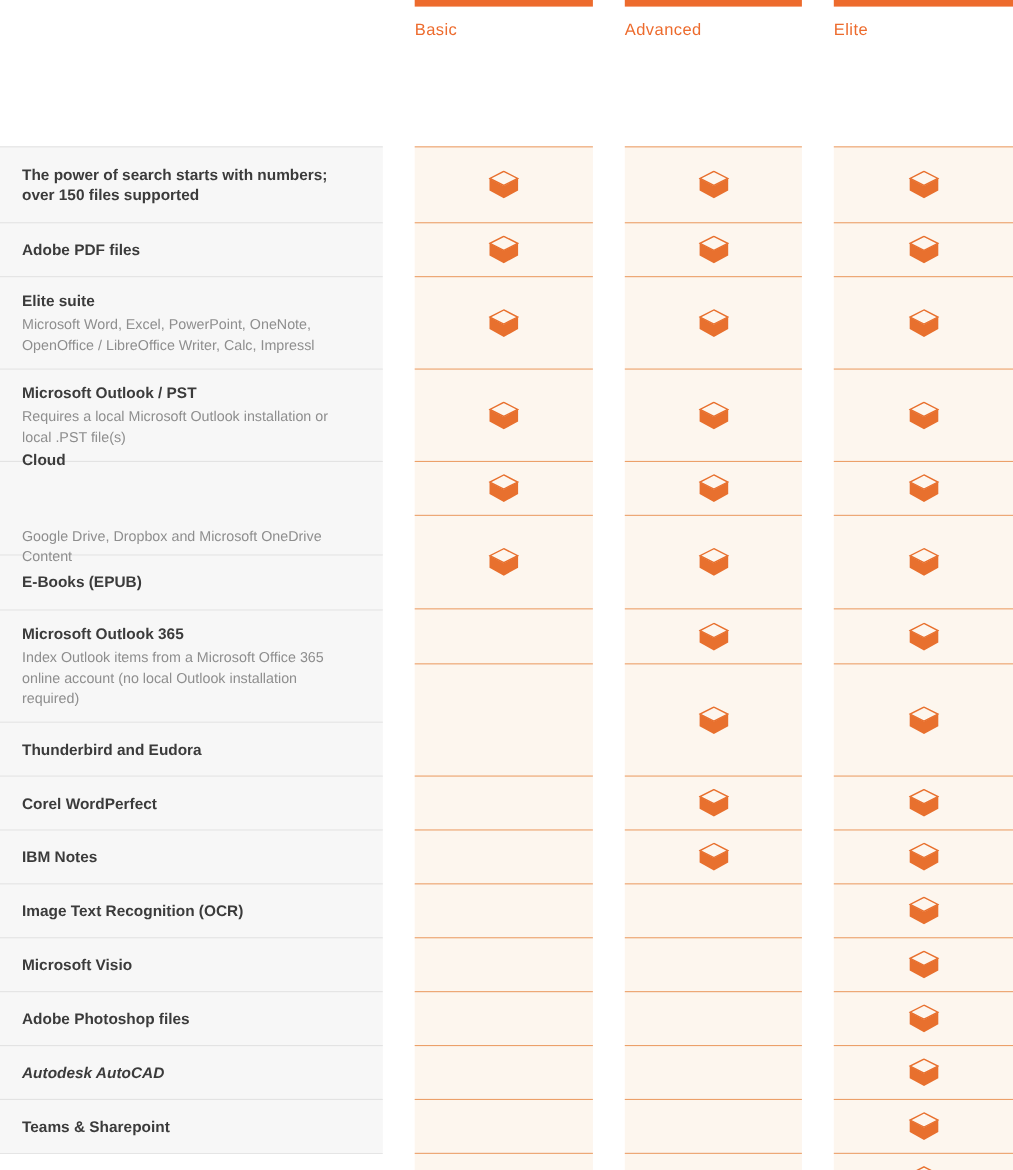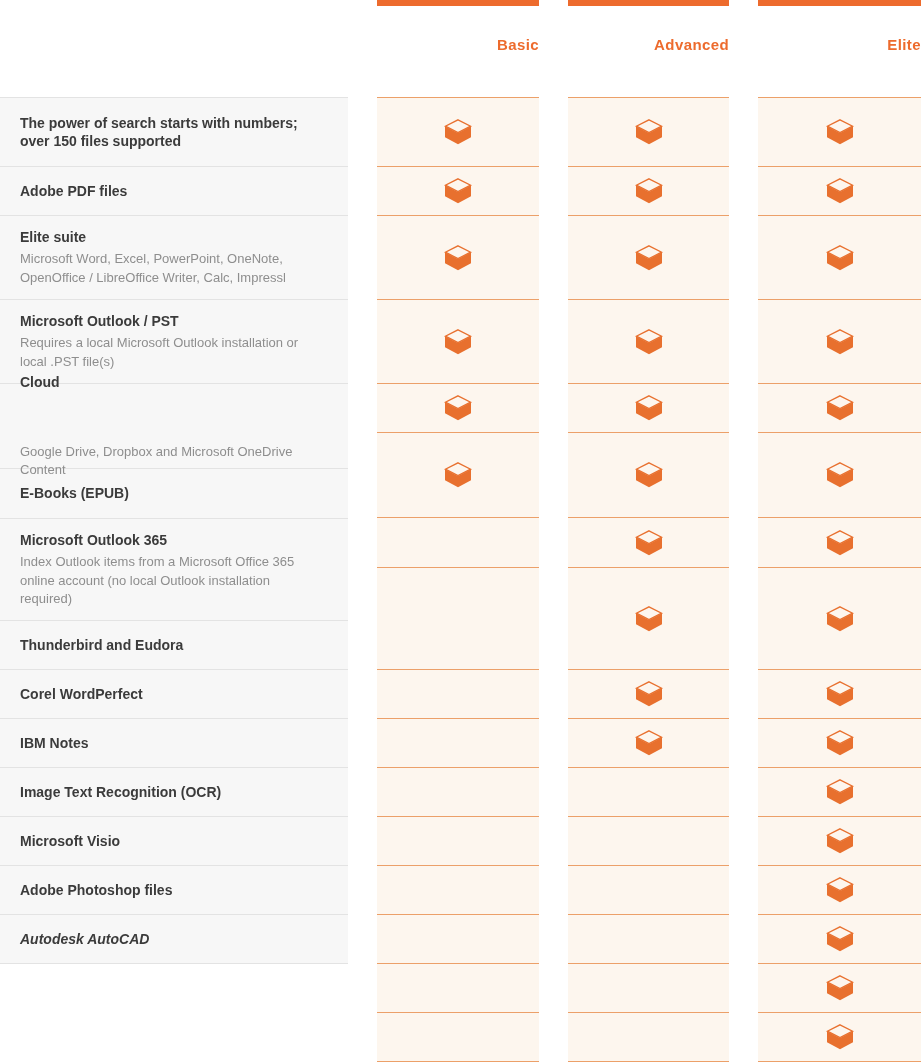--- a/index.html
+++ b/index.html
@@ -13,27 +13,27 @@
   .col{position:absolute;top:0;}
   .features-col{left:0;width:348px;}
   #basic-col{left:377px;width:162px;}
   #advanced-col{left:568px;width:161px;}
   #elite-col{left:758px;width:163px;}
 
   
   .plan-header{height:97px;box-sizing:border-box;background:#fff;}
   .plan-topbar{height:6px;background:var(--accent,#ED6B2D);}
   .plan-name{
-    margin-top:30px;text-align:right;
-    color:var(--accent,#ED6B2D);font-weight:700;font-size:15px;letter-spacing:.4px;
+    margin-top:13px;text-align:left;
+    color:var(--accent,#ED6B2D);font-weight:400;font-size:15px;letter-spacing:.4px;
   }
   .features-header{height:97px;background:#fff;}
 
   
-  .rows{box-sizing:border-box;}
+  .rows{box-sizing:border-box;margin-top:36px;}
   .features-col .rows{border-bottom:1px solid var(--feature-border,#E3E3E3);}
   .plan-col .rows{border-bottom:1px solid var(--row-border,#ECA069);}
 
   .feature-cell{
     box-sizing:border-box;
     background:var(--feature-bg,#F7F7F7);
     border-top:1px solid var(--feature-border,#E3E3E3);
     display:flex;flex-direction:column;justify-content:center;
     padding:6px 32px 6px 20px;
   }
@@ -101,20 +101,23 @@
           <div class="f-title">Image Text Recognition (OCR)</div>
         </div>
         <div class="feature-cell" style="height: 49px;">
           <div class="f-title">Microsoft Visio</div>
         </div>
         <div class="feature-cell" style="height: 49px;">
           <div class="f-title">Adobe Photoshop files</div>
         </div>
         <div class="feature-cell" style="height: 49px; font-style: italic;">
           <div class="f-title">Autodesk AutoCAD</div>
+        </div>
+        <div class="feature-cell" style="height: 49px;">
+          <div class="f-title">Teams &amp; Sharepoint</div>
         </div>
       </div>
   </div>
 
   <div class="col plan-col" id="basic-col">
     <div class="plan-header">
       <div class="plan-topbar"></div>
       <div class="plan-name">Basic</div>
     </div>
     <div class="rows">

